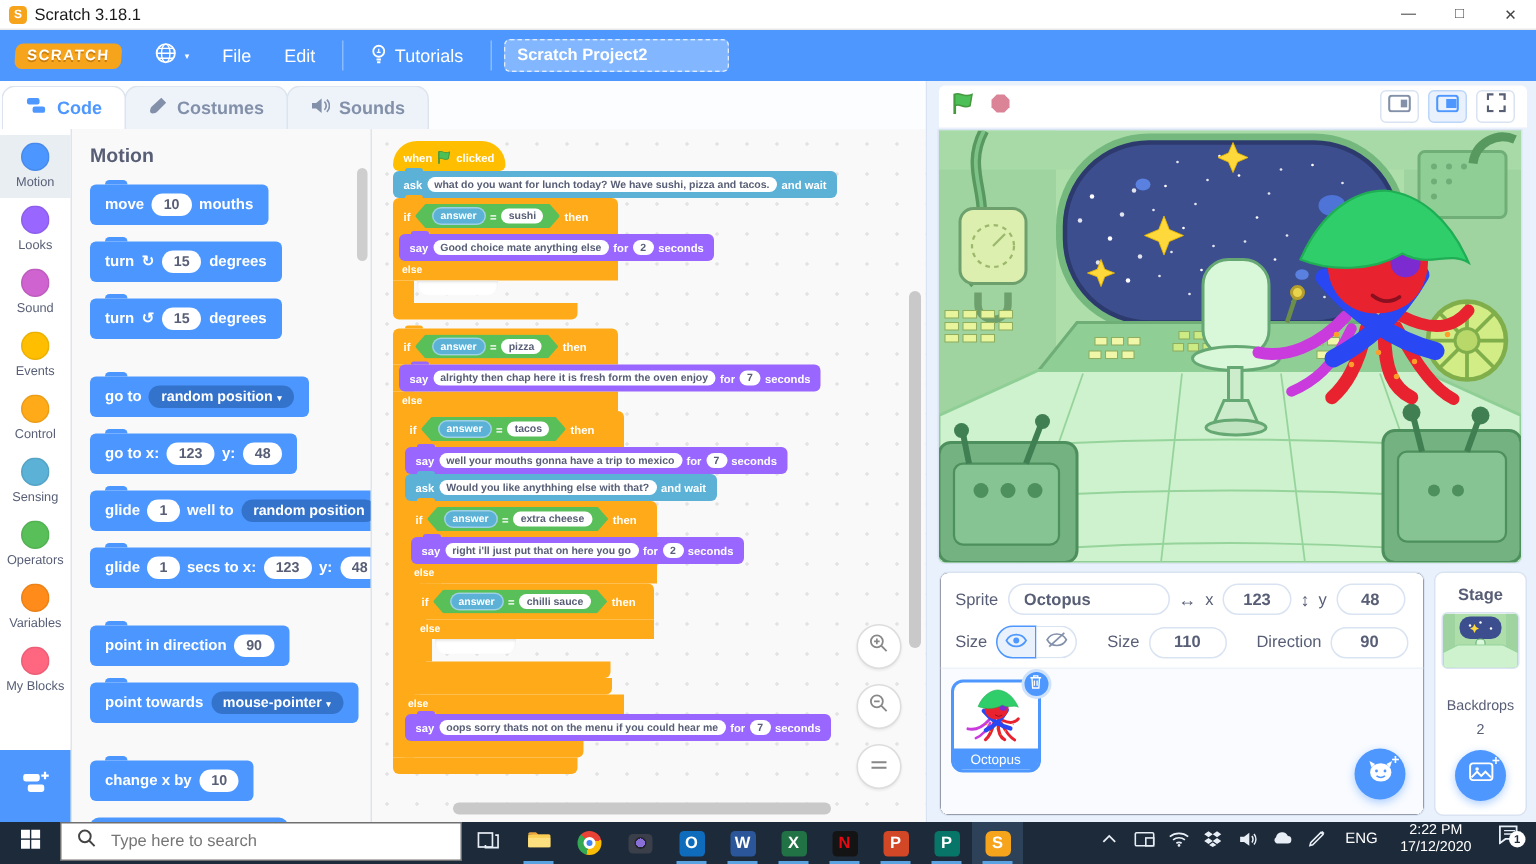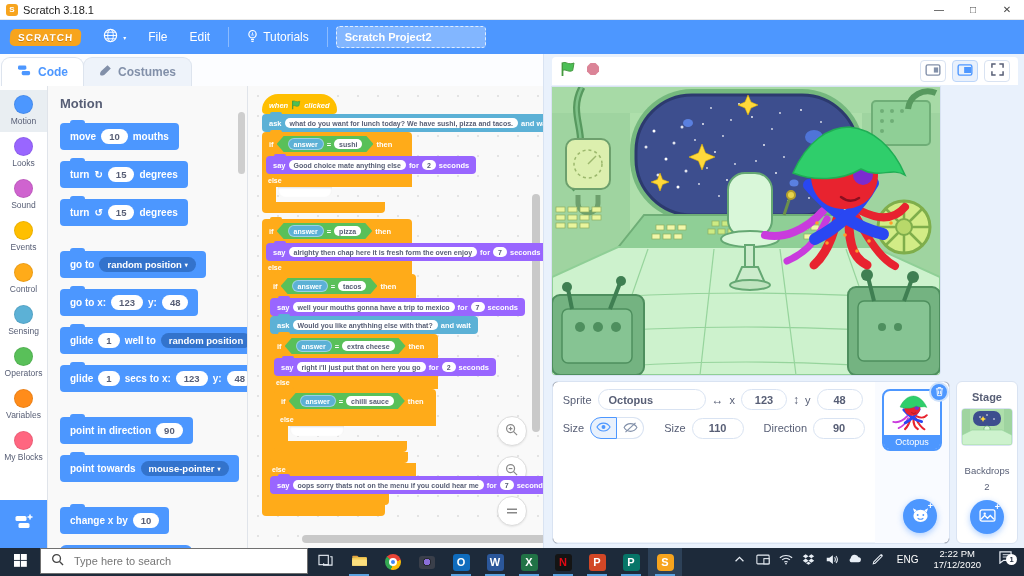--- a/index.html
+++ b/index.html
@@ -49,21 +49,21 @@
   .p-sensing{background:#5CB1D6;--cd:#2E8EB8;}
   .p-looks{background:#9966FF;--cd:#774DCB;}
   .p-sound{background:#CF63CF;--cd:#A63FA6;}
   .pb{font-size:10px;gap:5px;padding:6px 10px;margin-bottom:11px;}
   .pb.gap{margin-top:25px;}
   .pb.partial{height:10px;padding:0;width:132px;border-radius:6px 6px 0 0;margin-bottom:0;}
   .pb::after{content:'';position:absolute;top:-3px;left:10px;width:15px;height:3px;background:inherit;border-radius:3px 3px 0 0;}
   .pb.partial::after{display:none;}
   .sb{font-size:7.5px;gap:3px;padding:4px 7px;min-height:17px;}
   .sb::after{content:'';position:absolute;top:-2px;left:8px;width:12px;height:2px;background:inherit;border-radius:2px 2px 0 0;}
-  .sb.hat{border-radius:16px 16px 4px 4px;padding-top:6px;font-style:italic;}
+  .sb.hat{border-radius:16px 16px 4px 4px;padding-top:6px;}
   .sb.hat::after{display:none;}
   .oval{background:#fff;color:#575e75;border-radius:999px;padding:2px 8px;font-weight:600;white-space:nowrap;}
   .pb .oval{font-size:9.5px;}
   .sb .oval{font-size:7px;padding:1.5px 5px;}
   .ovdd{background:var(--cd,rgba(0,0,0,.25));color:#fff;display:inline-flex;align-items:center;gap:3px;}
   .ovrep{background:#5CB1D6;color:#fff;border:1px solid rgba(255,255,255,.4);}
   .hex{background:#59C059;display:inline-flex;align-items:center;gap:3px;padding:2px 11px;clip-path:polygon(7px 0,calc(100% - 7px) 0,100% 50%,calc(100% - 7px) 100%,7px 100%,0 50%);}
   .dar{font-size:6px;}
   .gly{display:inline-flex;align-items:center;font-size:10px;line-height:1;}
   .sb .gly{font-size:8px;}
@@ -78,21 +78,21 @@
   .ccap{background:#FFAB19;height:11px;border-radius:0 0 4px 4px;}
   
   .rightcol{flex:1;display:flex;flex-direction:column;padding:3px 6px 4px 8px;}
   .stagehead{height:28px;display:flex;align-items:center;background:#fff;border-radius:4px 4px 0 0;padding:0 8px;margin-bottom:2px;}
   .flagbtns{display:flex;align-items:center;gap:10px;}
   .sizebtns{margin-left:auto;display:flex;gap:6px;}
   .szbtn{width:26px;height:22px;border:1px solid #d9e3f2;border-radius:4px;background:#fff;display:flex;align-items:center;justify-content:center;cursor:pointer;}
   .szbtn.active{background:#e9f1fc;border-color:#bcd6fa;}
   .stagebox{width:388px;height:288px;border-radius:0 0 4px 4px;overflow:hidden;position:relative;box-shadow:0 0 0 1px #d9e3f2;background:#aedfab;}
   .bottomrow{display:flex;gap:6px;flex:1;margin-top:6px;min-height:0;}
-  .spritecol{flex:1;display:flex;flex-direction:row;background:#0f172a;border:1px solid #d9e3f2;border-radius:6px;overflow:hidden;}
+  .spritecol{flex:1;display:flex;flex-direction:column;background:#0f172a;border:1px solid #d9e3f2;border-radius:6px;overflow:hidden;}
   .sinfo{padding:7px 10px 6px;display:flex;flex-direction:column;gap:7px;background:#fff;border-bottom:1px solid #eef3fa;}
   .irow{display:flex;align-items:center;gap:6px;font-size:11px;color:#575e75;}
   .ilabel{font-weight:400;}
   .nameinput{width:108px;height:21px;border:1px solid #d9e3f2;border-radius:12px;padding:0 10px;font-size:11px;font-weight:600;color:#575e75;outline:none;}
   .num{min-width:46px;height:21px;border:1px solid #d9e3f2;border-radius:12px;display:flex;align-items:center;justify-content:center;font-size:11px;font-weight:600;color:#575e75;background:#fff;}
   .axis{font-size:12px;color:#575e75;}
   .eyegroup{display:flex;}
   .eyebtn{width:27px;height:22px;border:1px solid #d9e3f2;display:flex;align-items:center;justify-content:center;color:#8290a9;background:#fff;cursor:pointer;}
   .eyebtn:first-child{border-radius:11px 0 0 11px;}
   .eyebtn:last-child{border-radius:0 11px 11px 0;border-left:none;}
@@ -205,20 +205,27 @@
               <rect x="1" y="1.5" width="9" height="4.6" rx="1.6"></rect>
               <rect x="5" y="7.5" width="9" height="4.6" rx="1.6"></rect>
             </svg></span>
         <span>Code</span>
       </div>
       <div class="tab">
         <span><svg viewBox="0 0 14 14" width="13" height="13" fill="currentColor">
               <path d="M9.2 1.3 12.7 4.8 6.2 11.3c-1 1-3.6 1.7-4.6.7s-.2-3.5.8-4.5z"></path>
             </svg></span>
         <span>Costumes</span>
+      </div>
+      <div class="tab">
+        <span><svg viewBox="0 0 14 12" width="13" height="11">
+              <path d="M1 4h3l4-3.2v10.4L4 8H1z" fill="currentColor"></path>
+              <path d="M10 3a4 4 0 0 1 0 6M11.8 1.5a6.3 6.3 0 0 1 0 9" stroke="currentColor" fill="none" stroke-width="1.2"></path>
+            </svg></span>
+        <span>Sounds</span>
       </div>
     </div>
     <div class="workrow">
       <div class="cats">
 
         <div class="cat active">
             <span class="dot" style="background: rgb(76, 151, 255);"></span>
             <span>Motion</span>
           </div>
           <div class="cat">

